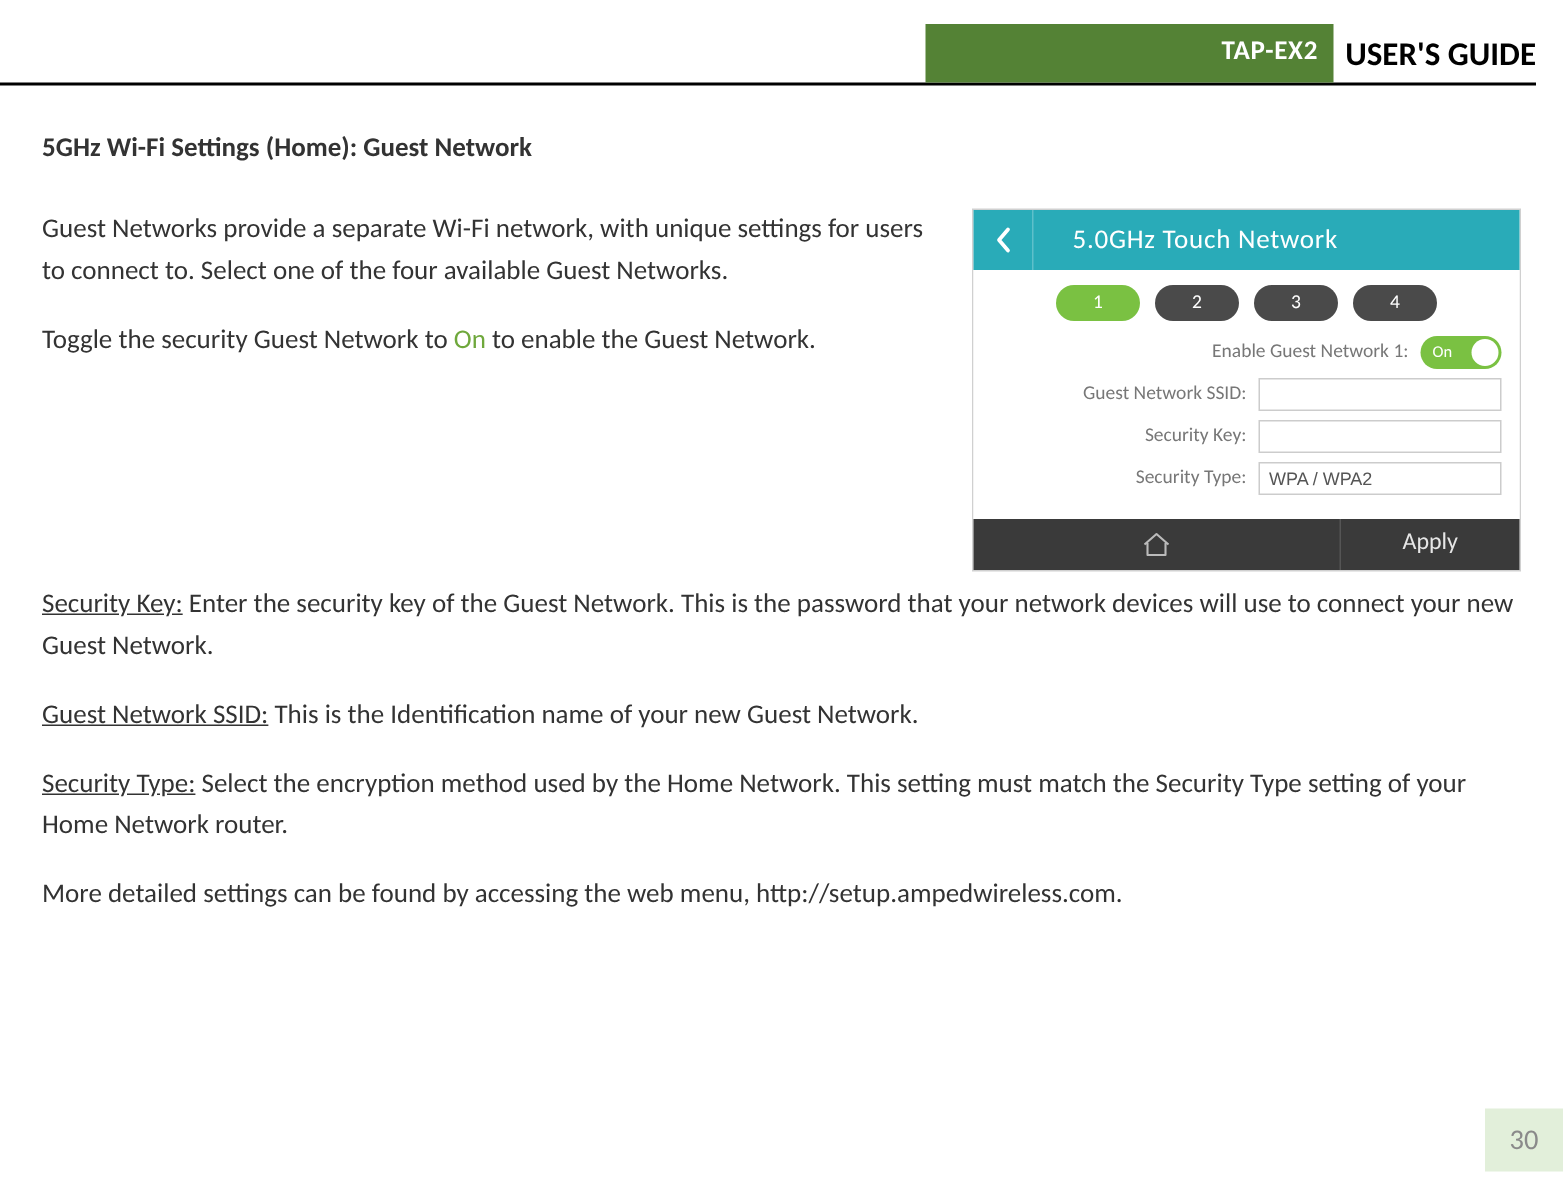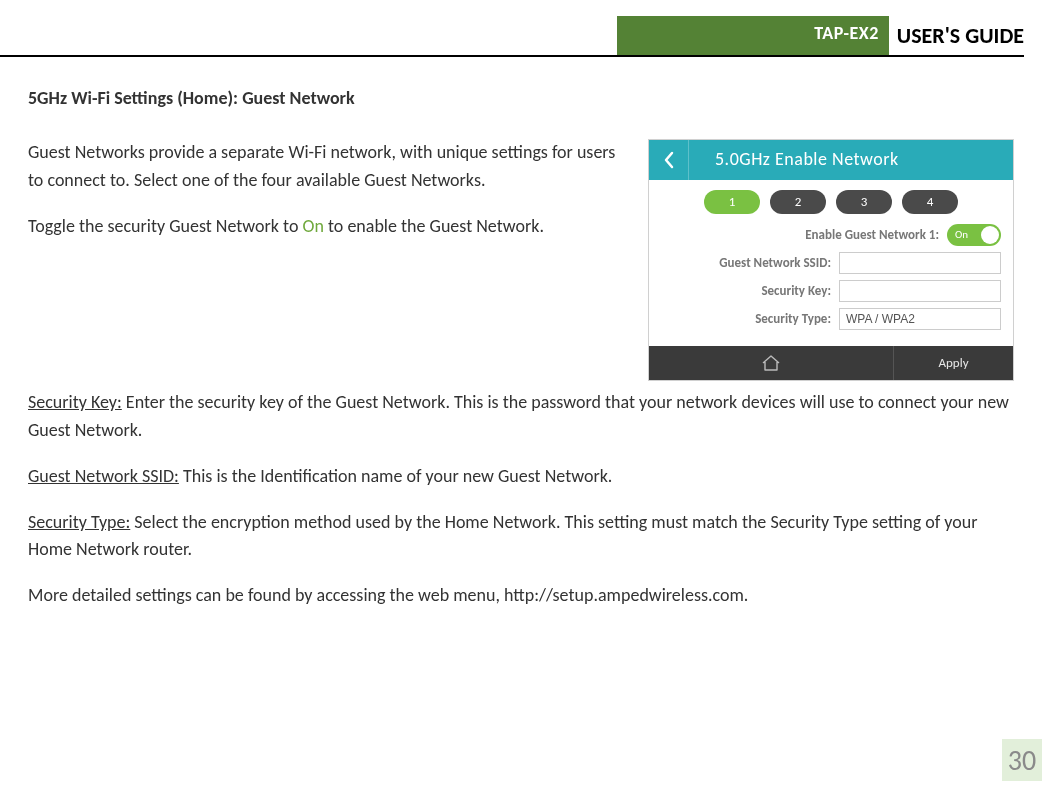--- a/index.html
+++ b/index.html
@@ -101,21 +101,21 @@
   .ti-row {
     display: flex;
     align-items: center;
     justify-content: flex-end;
     gap: 8px;
     margin: 6px 0;
     font-size: 13px;
     color: #777;
     font-weight: 300;
   }
-  .ti-row label { text-align: left; font-weight: bold; }
+  .ti-row label { text-align: left; }
   .ti-toggle {
     width: 54px;
     height: 22px;
     border-radius: 11px;
     background: #7ac142;
     position: relative;
     cursor: pointer;
     display: flex;
     align-items: center;
     color: #fff;
@@ -140,21 +140,21 @@
     font-size: 12px;
     padding: 0 6px;
     color: #555;
   }
   .ti-bottom {
     background: #3a3a3a;
     color: #e6e6e6;
     height: 34px;
     display: flex;
     align-items: center;
-    font-size: 13px;
+    font-size: 16px;
     font-weight: 300;
   }
   .ti-home {
     flex: 1;
     display: flex;
     align-items: center;
     justify-content: center;
     cursor: pointer;
     height: 100%;
     color: #bbb;
@@ -169,25 +169,25 @@
     justify-content: center;
     cursor: pointer;
   }
   p.body { margin: 0 0 18px 0; }
   .u { text-decoration: underline; }
   .on-text { color: #6fa83c; }
   .page-num {
     position: absolute;
     right: 0;
     bottom: 10px;
-    width: 40px;
+    width: 52px;
     height: 42px;
     background: #e2efda;
     color: #8a8a8a;
-    font-size: 28px;
+    font-size: 19px;
     display: flex;
     align-items: center;
     justify-content: center;
   }
   svg { display: block; }
 </style>
 </head>
 <body>
 
 <div class="header-bar">
@@ -199,21 +199,21 @@
 
   <div class="section-heading">5GHz Wi-Fi Settings (Home): Guest Network</div>
 
   <div class="float-img">
     <div class="ti-top">
       <div class="ti-back">
         <svg width="14" height="18" viewBox="0 0 14 18">
             <path d="M10 2 L4 9 L10 16" stroke="#fff" stroke-width="2.5" fill="none" stroke-linecap="round" stroke-linejoin="round"></path>
           </svg>
       </div>
-      <div class="ti-title">5.0GHz Enable Network</div>
+      <div class="ti-title">5.0GHz Touch Network</div>
     </div>
     <div class="ti-body">
       <div class="ti-tabs">
         <div class="ti-tab active">1</div>
         <div class="ti-tab">2</div>
         <div class="ti-tab">3</div>
         <div class="ti-tab">4</div>
       </div>
       <div class="ti-row">
         <label>Enable Guest Network 1:</label>

